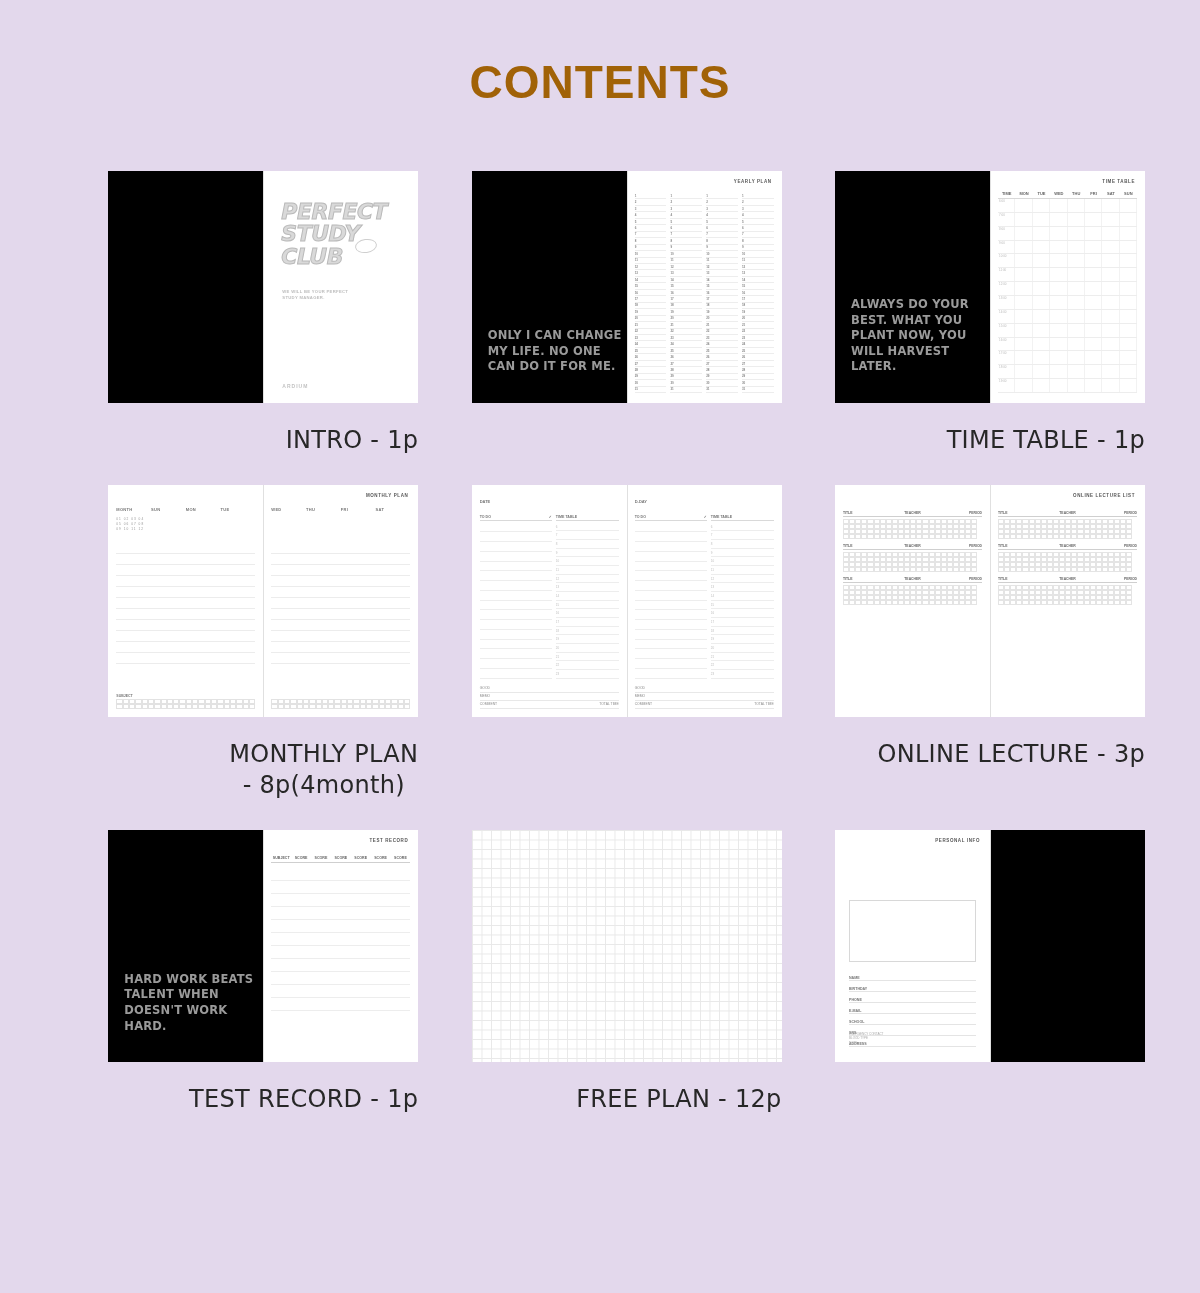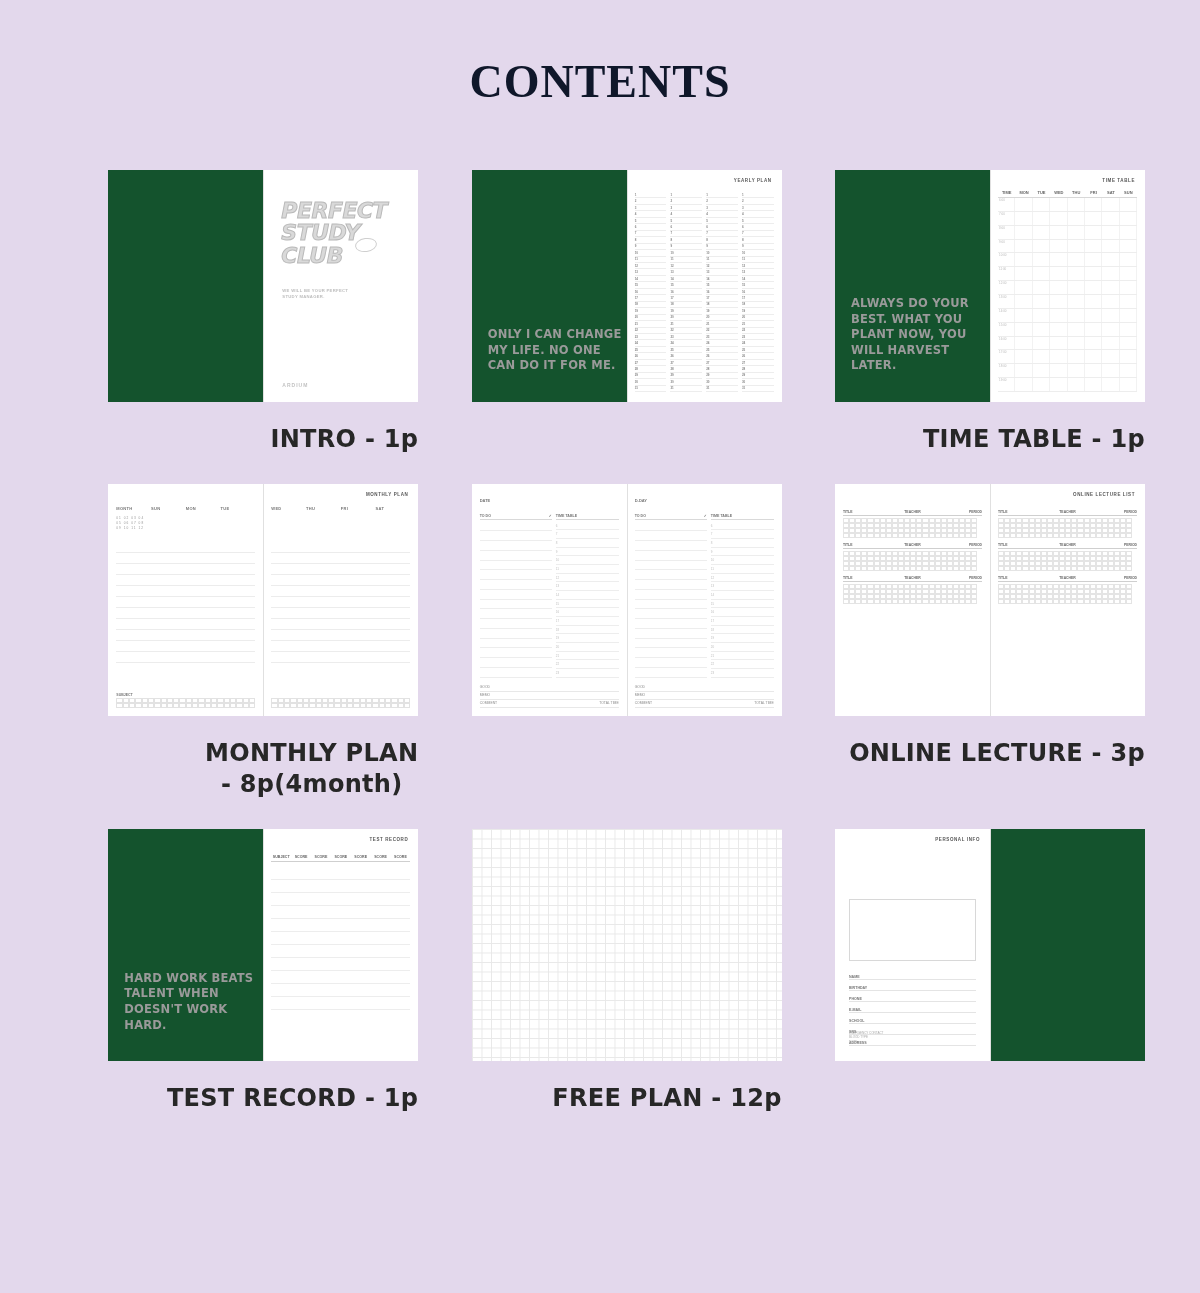--- a/index.html
+++ b/index.html
@@ -12,24 +12,24 @@
     height: 1293px;
     background: #e3d8ec;
     font-family: "Liberation Sans", sans-serif;
     overflow: hidden;
   }
   .page-title {
     text-align: center;
     font-size: 46px;
     font-weight: bold;
     letter-spacing: 1px;
-    color: #0f172a;
+    color: #a16207;
     margin: 0;
     padding-top: 55px;
-    font-family: Liberation Serif, serif;
+    font-family: Liberation Sans, sans-serif;
   }
   .grid {
     margin-top: 62px;
     display: grid;
     grid-template-columns: repeat(3, 1fr);
     grid-row-gap: 28px;
     padding: 0 55px;
   }
   .cell {
     display: flex;
@@ -40,34 +40,34 @@
     width: 310px;
     height: 232px;
     background: #ffffff;
     display: flex;
     position: relative;
     overflow: hidden;
   }
   .caption {
     margin-top: 22px;
     font-size: 24px;
-    font-weight: bold;
+    font-weight: normal;
     color: #272727;
     text-align: center;
     letter-spacing: 0.3px;
     line-height: 1.32;
     font-family: "DejaVu Sans", sans-serif;
   }
   .half {
     width: 50%;
     height: 100%;
     position: relative;
     padding: 10px;
   }
-  .half.left-gray { background: #14532d; }
+  .half.left-gray { background: #000000; }
   .half.white { background: #ffffff; }
   .divider-line {
     position: absolute;
     left: 50%;
     top: 0;
     bottom: 0;
     width: 1px;
     background: #e0e0e0;
   }
   .quote {

